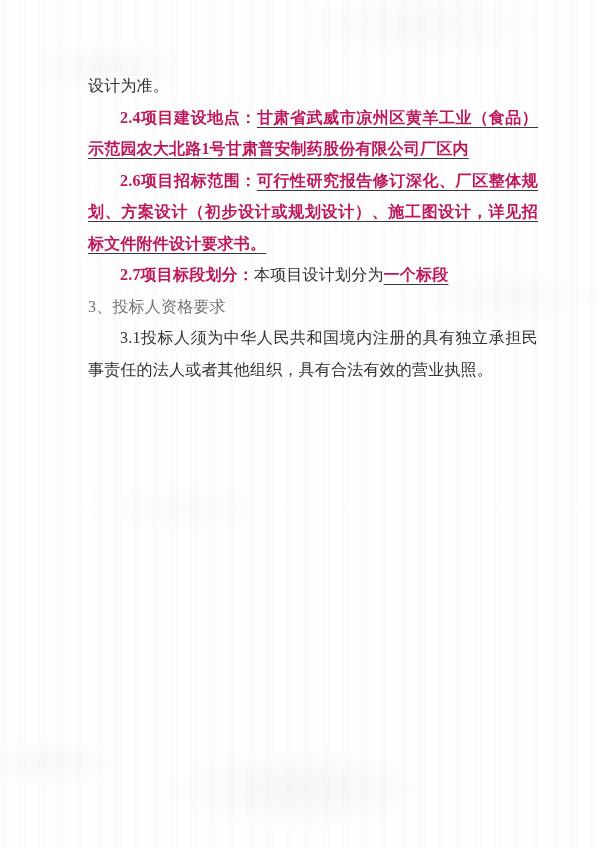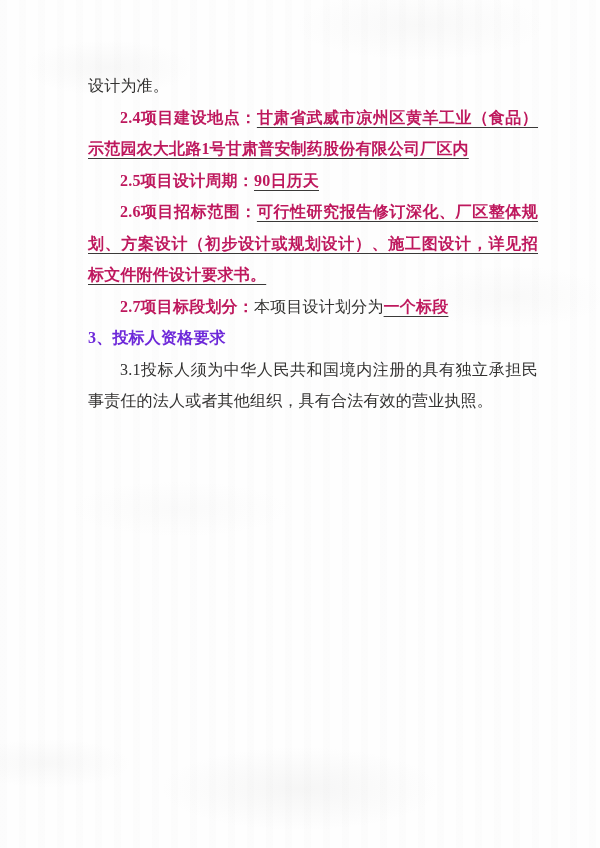--- a/index.html
+++ b/index.html
@@ -46,22 +46,22 @@
     text-align: justify;
     letter-spacing: 0.2px;
   }
   .para {
     margin: 0;
   }
   .indent {
     text-indent: 2em;
   }
   .heading {
-    font-weight: bold;
-    color: #6d28d9;
+    font-weight: normal;
+    color: #737373;
   }
   .b {
     font-weight: bold;
     color: #be185d;
   }
   .u {
     text-decoration: underline;
     text-decoration-thickness: 1px;
     text-underline-offset: 4px;
     text-decoration-color: #3a3938;
@@ -74,21 +74,20 @@
   <div class="content">
 
     <p class="para"><span>设计为准。</span></p>
 
 
 
 
 
     <p class="para indent"><span class="b">2.4项目建设地点：</span><span class="b u">甘肃省武威市凉州区黄羊工业（食品）示范园农大北路1号甘肃普安制药股份有限公司厂区内</span></p>
 
-    <p class="para indent"><span class="b">2.5项目设计周期：</span><span class="b u">90日历天</span></p>
 
     <p class="para indent"><span class="b">2.6项目招标范围：</span><span class="b u">可行性研究报告修订深化、厂区整体规划、方案设计（初步设计或规划设计）、施工图设计，详见招标文件附件设计要求书。</span></p>
 
     <p class="para indent"><span class="b">2.7项目标段划分：</span><span>本项目设计划分为</span><span class="b u">一个标段</span></p>
 
     <p class="para heading"><span>3、投标人资格要求</span></p>
 
     <p class="para indent"><span>3.1投标人须为中华人民共和国境内注册的具有独立承担民事责任的法人或者其他组织，具有合法有效的营业执照。</span></p>
 
   </div>

